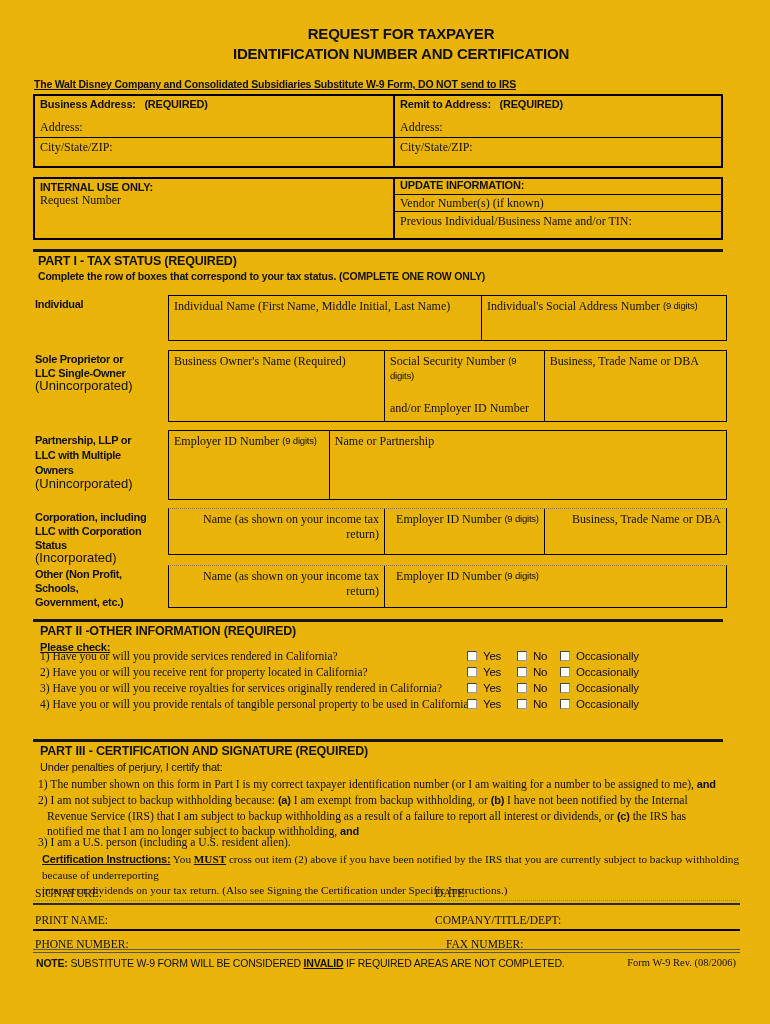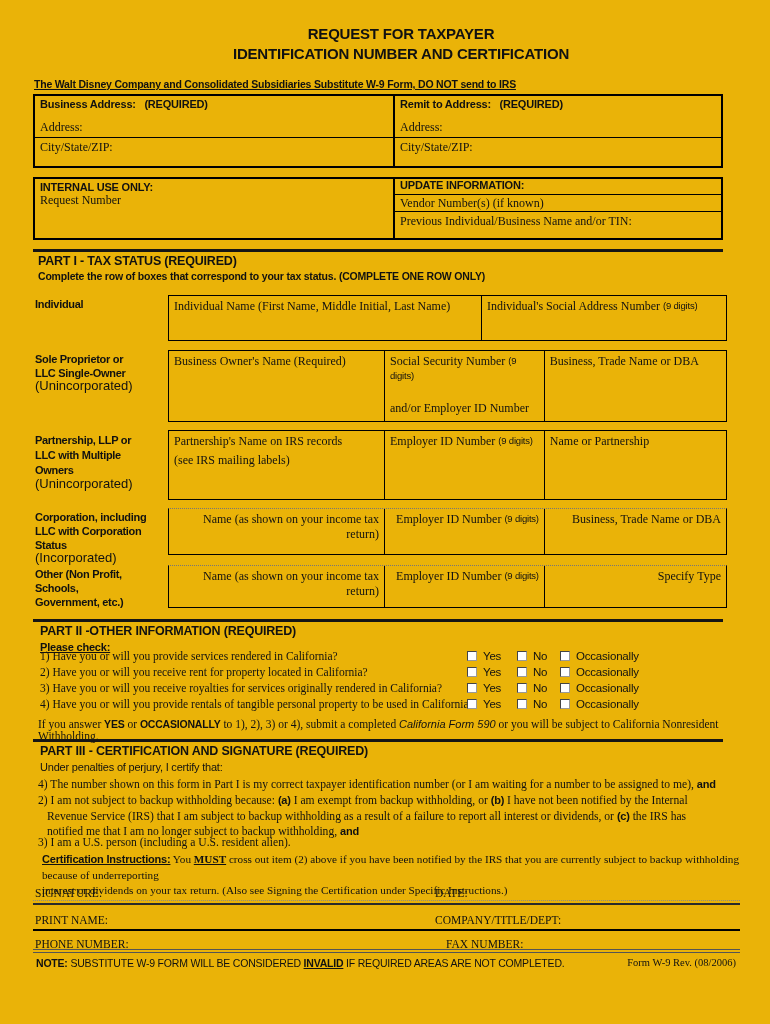--- a/index.html
+++ b/index.html
@@ -180,24 +180,20 @@
     </div>
   </div>
 
   <div class="p1row" style="top:430px;height:70px">
     <div class="p1label" style="line-height:16px">
       <div class="lb1" style="line-height:16px">Partnership, LLP or</div>
       <div class="lb1" style="line-height:15px">LLC with Multiple Owners</div>
       <div class="lbsub">(Unincorporated)</div>
     </div>
     <div class="p1table">
-      <div class="p1cell" style="width:38.6%">
-        <div>Partnership's Name on IRS records</div>
-        <div class="cl2tight">(see IRS mailing labels)</div>
-      </div>
       <div class="p1cell" style="width:28.7%">
         <span>Employer ID Number</span>
         <span class="digits">(9 digits)</span>
       </div>
       <div class="p1cell" style="width:32.7%">
         <span>Name or Partnership</span>
       </div>
     </div>
   </div>
 
@@ -226,23 +222,20 @@
       <div class="lb1">Other (Non Profit, Schools,</div>
       <div class="lb1">Government, etc.)</div>
     </div>
     <div class="p1table dottop">
       <div class="p1cell" style="width:38.6%">
         <span>Name (as shown on your income tax return)</span>
       </div>
       <div class="p1cell" style="width:28.7%">
         <span>Employer ID Number</span>
         <span class="digits">(9 digits)</span>
-      </div>
-      <div class="p1cell" style="width:32.7%">
-        <span>Specify Type</span>
       </div>
     </div>
   </div>
 
   <div class="rule" style="top:619px"></div>
   <div class="ph" style="left:40px;top:624px">PART II -OTHER INFORMATION (REQUIRED)</div>
   <div class="chk" style="top:641px">Please check:</div>
 
   <div class="qrow" style="top:650px">
     <span class="qtext">1) Have you or will you provide services rendered in California?</span>
@@ -274,30 +267,27 @@
   <div class="qrow" style="top:698px">
     <span class="qtext">4) Have you or will you provide rentals of tangible personal property to be used in California?</span>
     <span class="cb g1"></span>
       <span class="cbl g1l">Yes</span>
     <span class="cb g2"></span>
       <span class="cbl g2l">No</span>
     <span class="cb g3"></span>
       <span class="cbl g3l">Occasionally</span>
   </div>
 
-  <div class="p2note">
-    <span>If you answer </span><span class="bsans">YES</span><span> or </span><span class="bsans">OCCASIONALLY</span><span> to 1), 2), 3) or 4), submit a completed </span><span class="ital">California Form 590</span><span> or you will be subject to California Nonresident Withholding.</span>
-  </div>
 
   <div class="rule" style="top:739px"></div>
   <div class="ph" style="left:40px;top:744px">PART III - CERTIFICATION AND SIGNATURE (REQUIRED)</div>
   <div class="p3intro">Under penalties of perjury, I certify that:</div>
 
   <div class="p3item" style="top:777px;width:705px">
-    <span>4) The number shown on this form in Part I is my correct taxpayer identification number (or I am waiting for a number to be assigned to me), </span><span class="bold sans" style="font-size:11px">and</span>
+    <span>1) The number shown on this form in Part I is my correct taxpayer identification number (or I am waiting for a number to be assigned to me), </span><span class="bold sans" style="font-size:11px">and</span>
   </div>
 
   <div class="p3item" style="top:793px;width:705px">
     <div>
       <span>2) I am not subject to backup withholding because: </span><span class="bold sans" style="font-size:11px">(a)</span><span> I am exempt from backup withholding, or </span><span class="bold sans" style="font-size:11px">(b)</span><span> I have not been notified by the Internal</span>
     </div>
     <div class="ind">
       <span>Revenue Service (IRS) that I am subject to backup withholding as a result of a failure to report all interest or dividends, or </span><span class="bold sans" style="font-size:11px">(c)</span><span> the IRS has</span>
     </div>
     <div class="ind">

